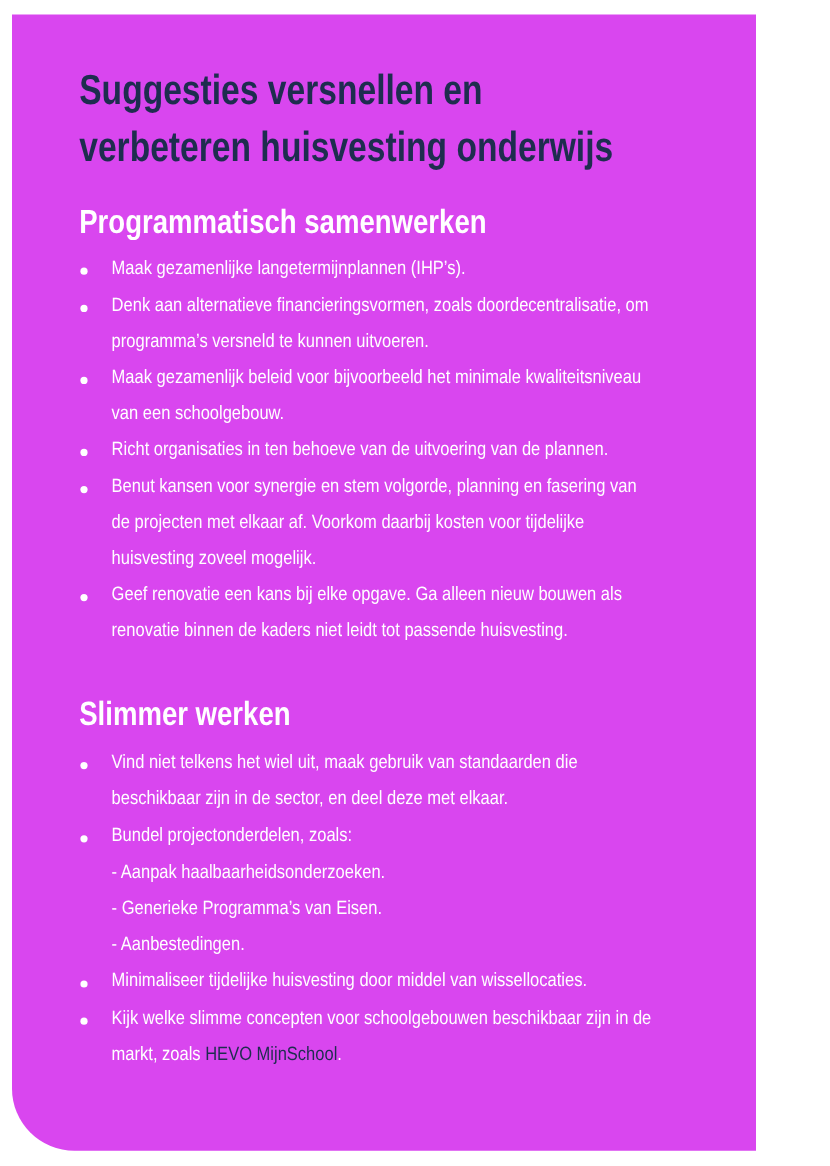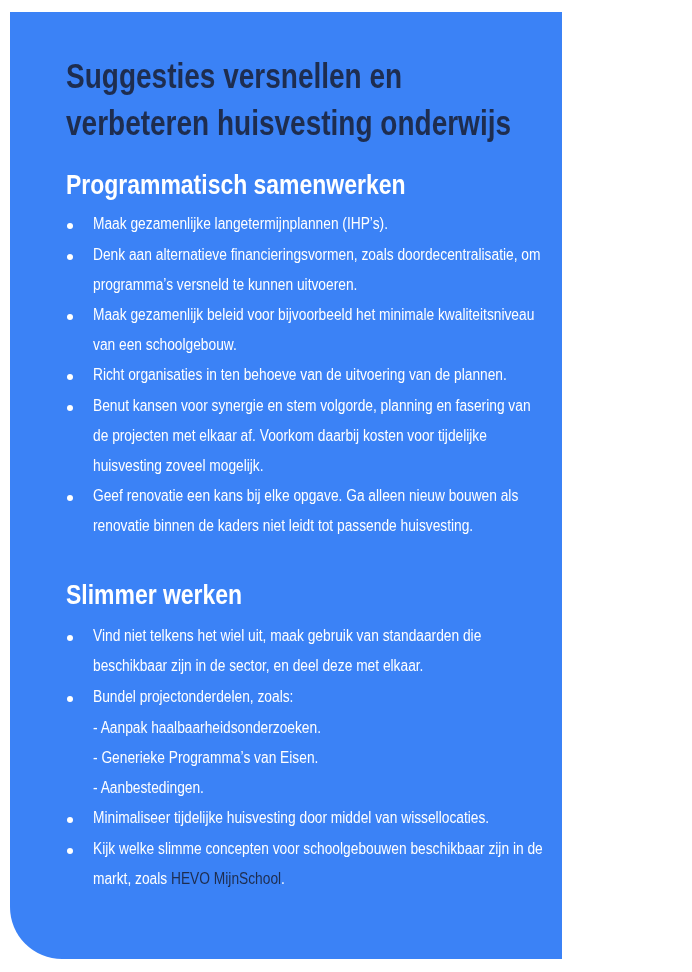--- a/index.html
+++ b/index.html
@@ -1,19 +1,19 @@
 <!DOCTYPE html>
 <html><head>
 <meta charset="utf-8">
 <style>
   html, body { margin: 0; padding: 0; background: #ffffff; }
   body { width: 692px; height: 972px; position: relative; overflow: hidden; }
   .panel {
-    position: absolute; left: 10px; top: 12px; width: 552px; height: 947px;
-    background: #3b82f6;
+    position: absolute; left: 10px; top: 12px; width: 620px; height: 947px;
+    background: #d946ef;
     border-bottom-left-radius: 52px;
   }
   .line {
     position: absolute; white-space: nowrap;
     font-family: "Liberation Sans", sans-serif;
     transform-origin: 0 0;
   }
   .title-line {
     color: #1e2d4f; font-weight: bold; font-size: 35px;
     transform: scaleX(0.80);

